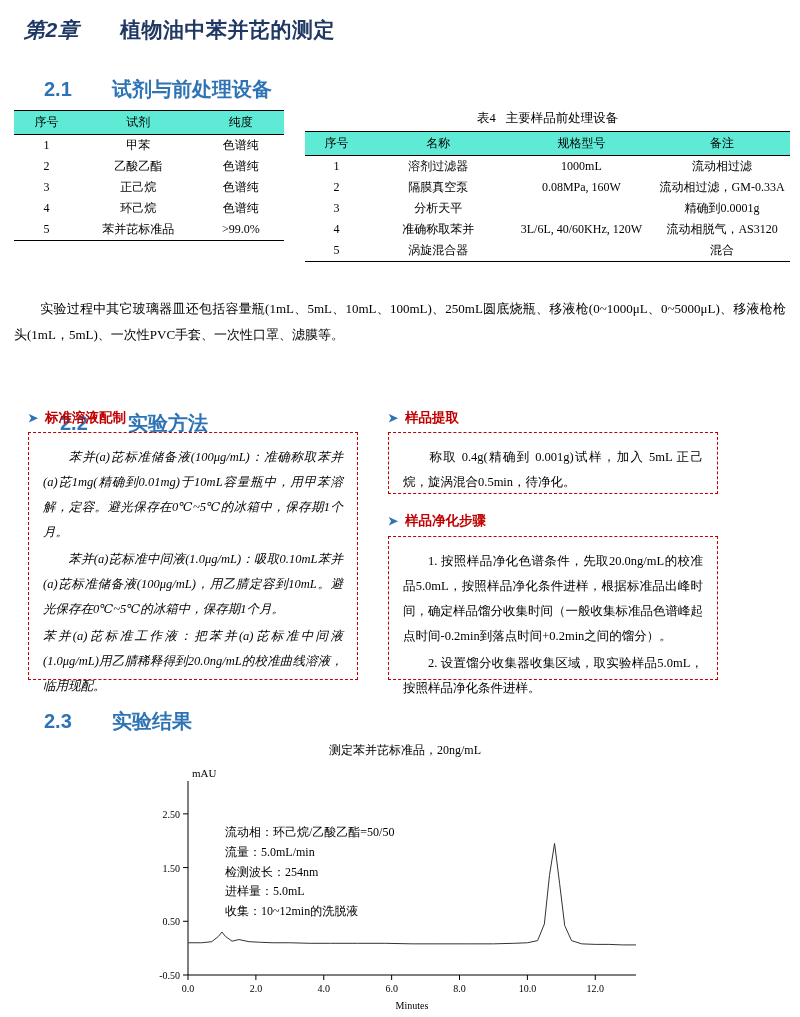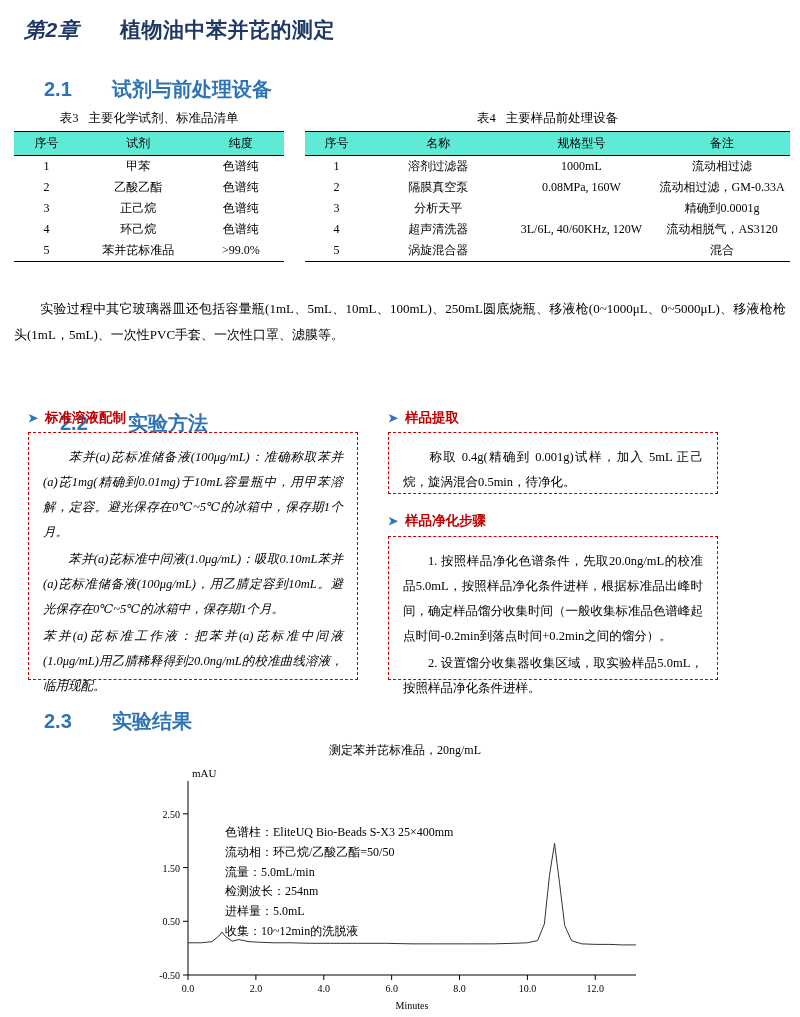--- a/index.html
+++ b/index.html
@@ -184,23 +184,20 @@
 
   <div class="chapter-head">
     <span class="num">第2章</span><span>植物油中苯并芘的测定</span>
   </div>
 
   <div class="sec-head" id="sec21">
     <span class="num">2.1</span><span>试剂与前处理设备</span>
   </div>
 
   <div class="t3">
-    <div class="tbl-caption">
-      <span class="cap-num">表3</span><span>主要化学试剂、标准品清单</span>
-    </div>
     <table class="doc">
       <colgroup>
           <col class="c1">
           <col class="c2">
           <col class="c3">
         </colgroup>
       <thead>
         <tr>
           <th>序号</th>
           <th>试剂</th>
@@ -270,21 +267,21 @@
           <td>流动相过滤，GM-0.33A</td>
         </tr>
         <tr>
           <td>3</td>
           <td>分析天平</td>
           <td></td>
           <td>精确到0.0001g</td>
         </tr>
         <tr>
           <td>4</td>
-          <td>超声清洗器</td>
+          <td>准确称取苯并</td>
           <td>3L/6L, 40/60KHz, 120W</td>
           <td>流动相脱气，AS3120</td>
         </tr>
         <tr>
           <td>5</td>
           <td>涡旋混合器</td>
           <td></td>
           <td>混合</td>
         </tr>
       </tbody>
@@ -353,21 +350,20 @@
           <text x="339.5151515151515" y="231" text-anchor="middle" font-size="10" font-family="&quot;Liberation Serif&quot;, serif" fill="#000">8.0</text>
           <line x1="407.3939393939394" y1="214" x2="407.3939393939394" y2="219" stroke="#000" stroke-width="1"></line>
           <text x="407.3939393939394" y="231" text-anchor="middle" font-size="10" font-family="&quot;Liberation Serif&quot;, serif" fill="#000">10.0</text>
           <line x1="475.2727272727273" y1="214" x2="475.2727272727273" y2="219" stroke="#000" stroke-width="1"></line>
           <text x="475.2727272727273" y="231" text-anchor="middle" font-size="10" font-family="&quot;Liberation Serif&quot;, serif" fill="#000">12.0</text>
           <text x="72" y="16" text-anchor="start" font-size="11" font-family="&quot;Liberation Serif&quot;, serif" fill="#000">mAU</text>
           <text x="292" y="248" text-anchor="middle" font-size="10" font-family="&quot;Liberation Serif&quot;, serif" fill="#000">Minutes</text>
           <path d="M68.00 181.77 L81.58 181.77 L91.76 180.70 L98.55 175.33 L101.94 171.03 L105.33 175.33 L112.12 180.16 L118.91 178.55 L129.09 180.70 L139.27 181.23 L152.85 181.77 L169.82 181.77 L190.18 182.31 L210.55 182.31 L237.70 182.31 L264.85 182.31 L292.00 182.85 L319.15 182.85 L346.30 182.85 L373.45 182.85 L393.82 182.31 L407.39 181.77 L417.58 179.62 L424.36 162.97 L429.45 114.63 L434.55 82.40 L439.64 122.69 L444.73 164.58 L451.52 179.62 L461.70 182.85 L475.27 183.38 L488.85 183.38 L502.42 183.92 L516.00 183.92 " fill="none" stroke="#333" stroke-width="1"></path>
         </svg>
       <div class="chart-legend">
-        <div>色谱柱：EliteUQ Bio-Beads S-X3 25×400mm</div>
         <div>流动相：环己烷/乙酸乙酯=50/50</div>
         <div>流量：5.0mL/min</div>
         <div>检测波长：254nm</div>
         <div>进样量：5.0mL</div>
         <div>收集：10~12min的洗脱液</div>
       </div>
     </div>
   </div>
 
 </div>

